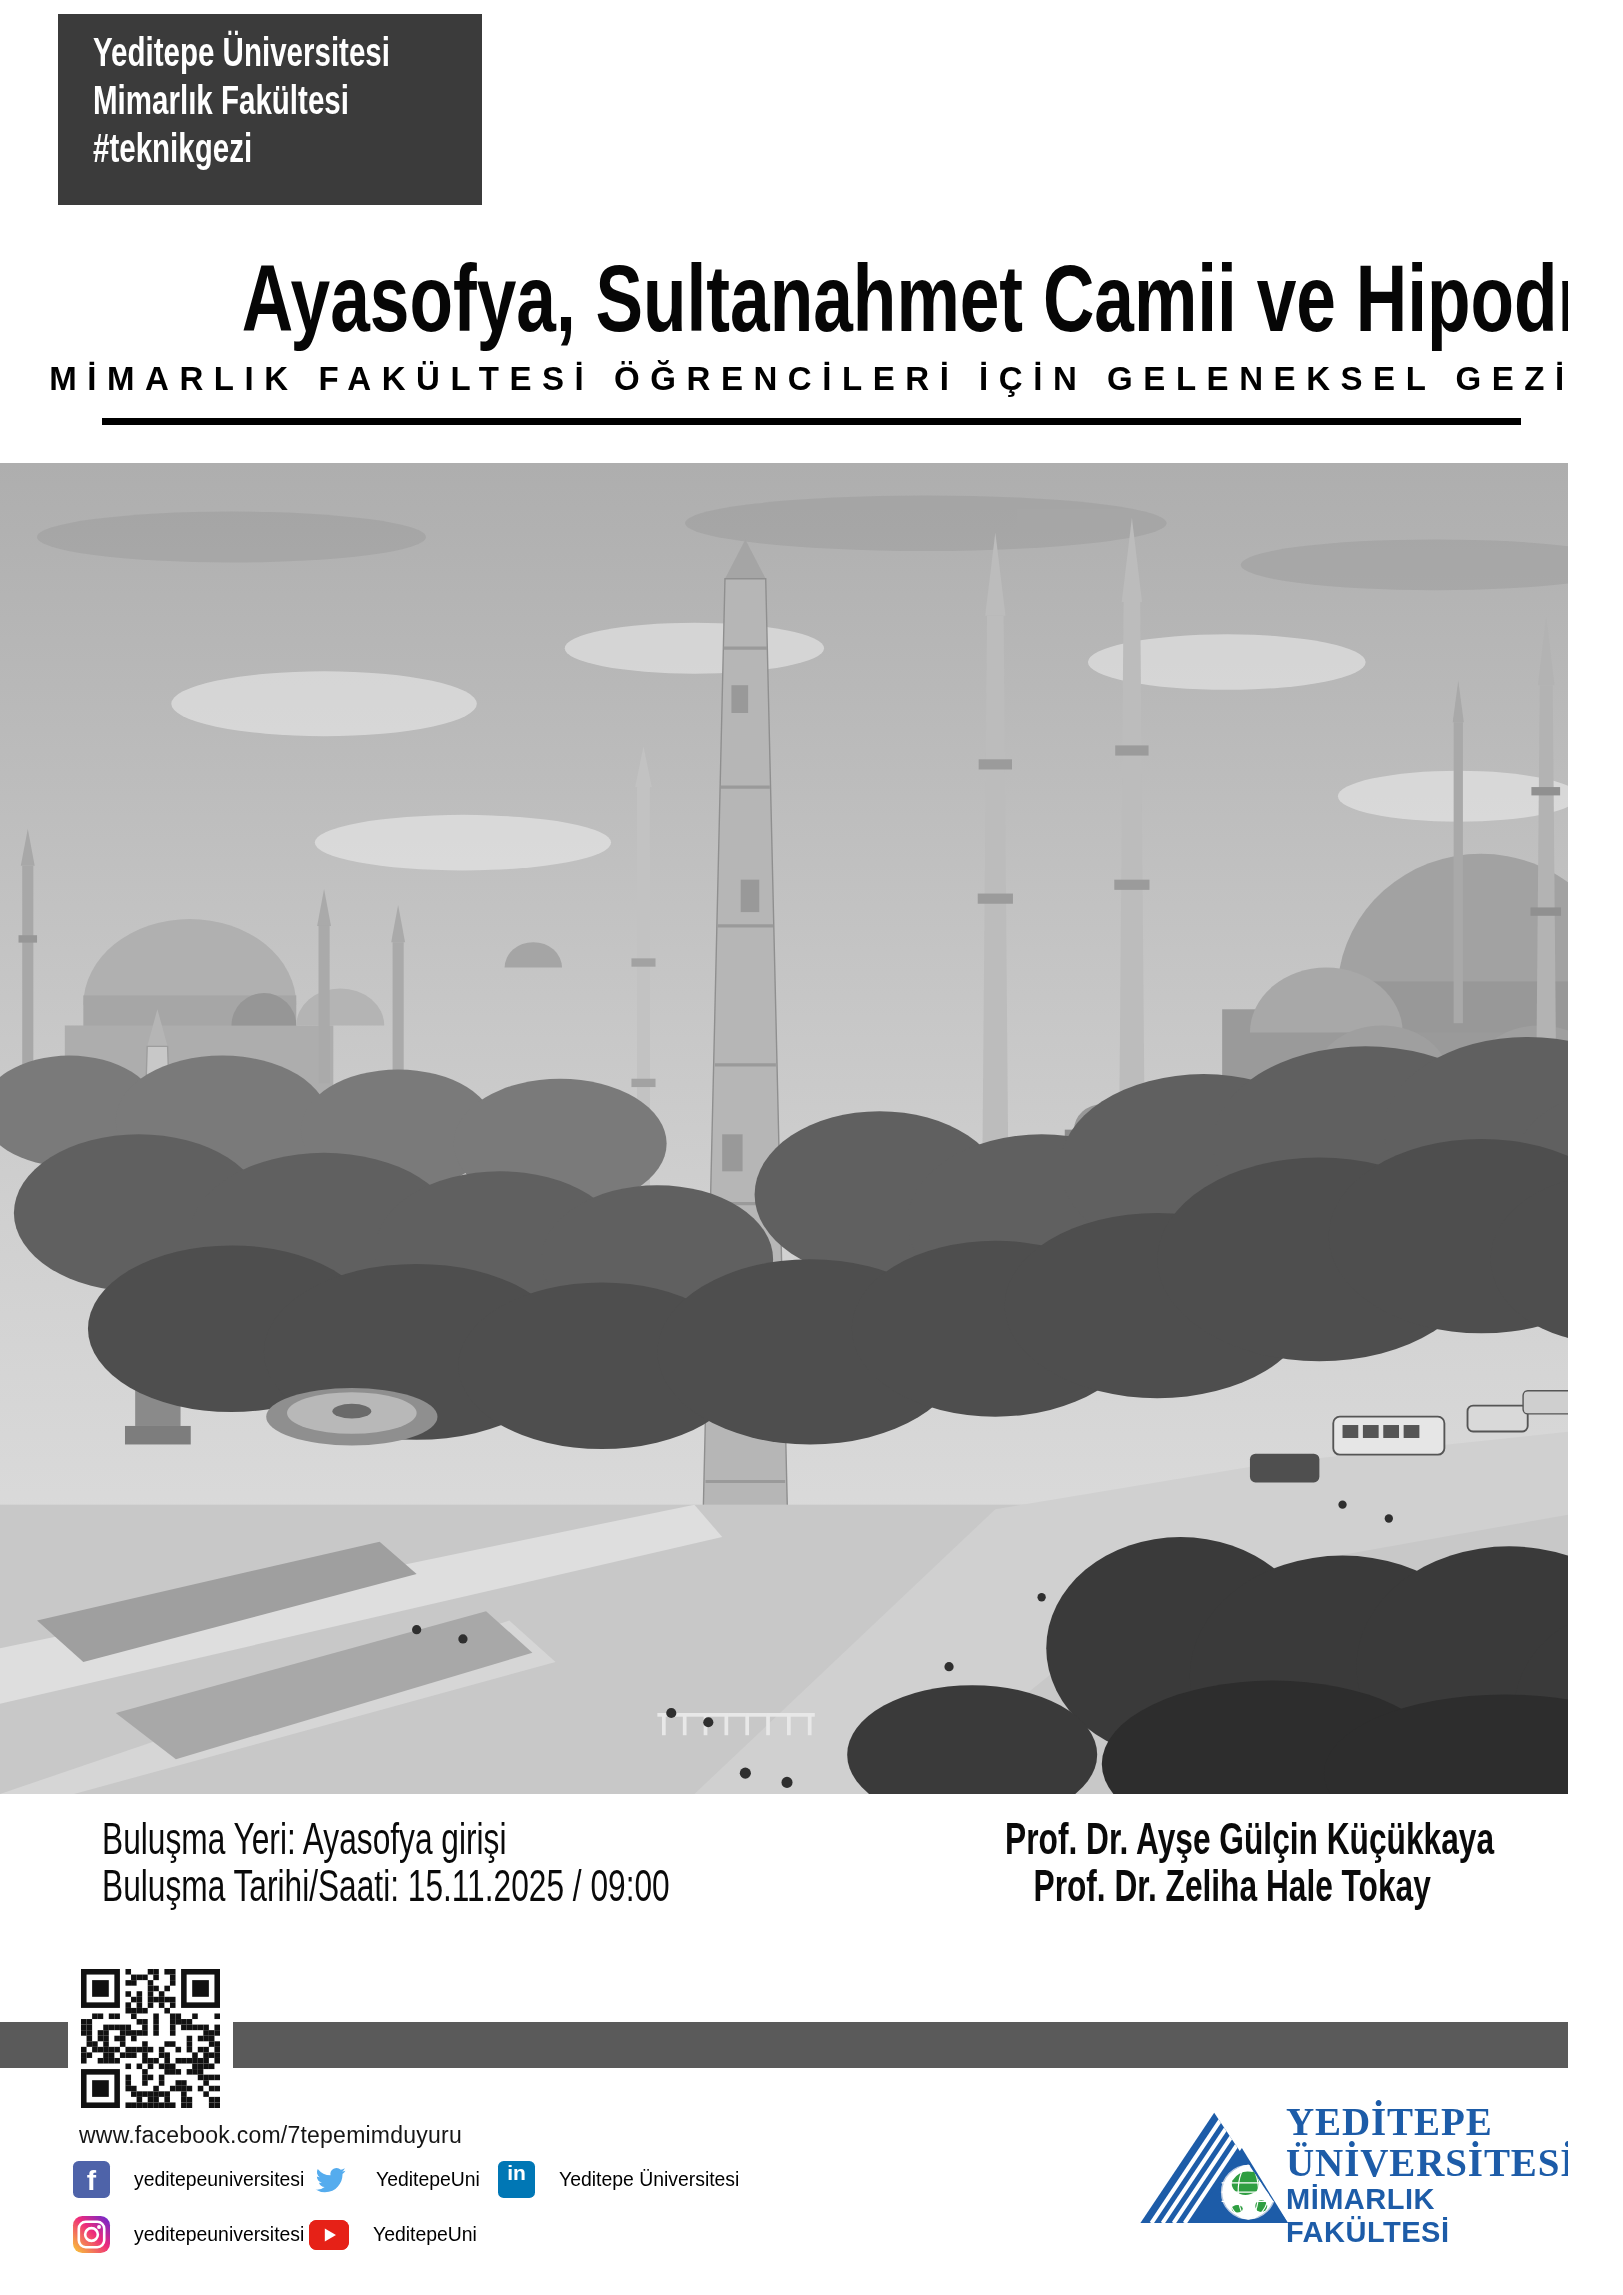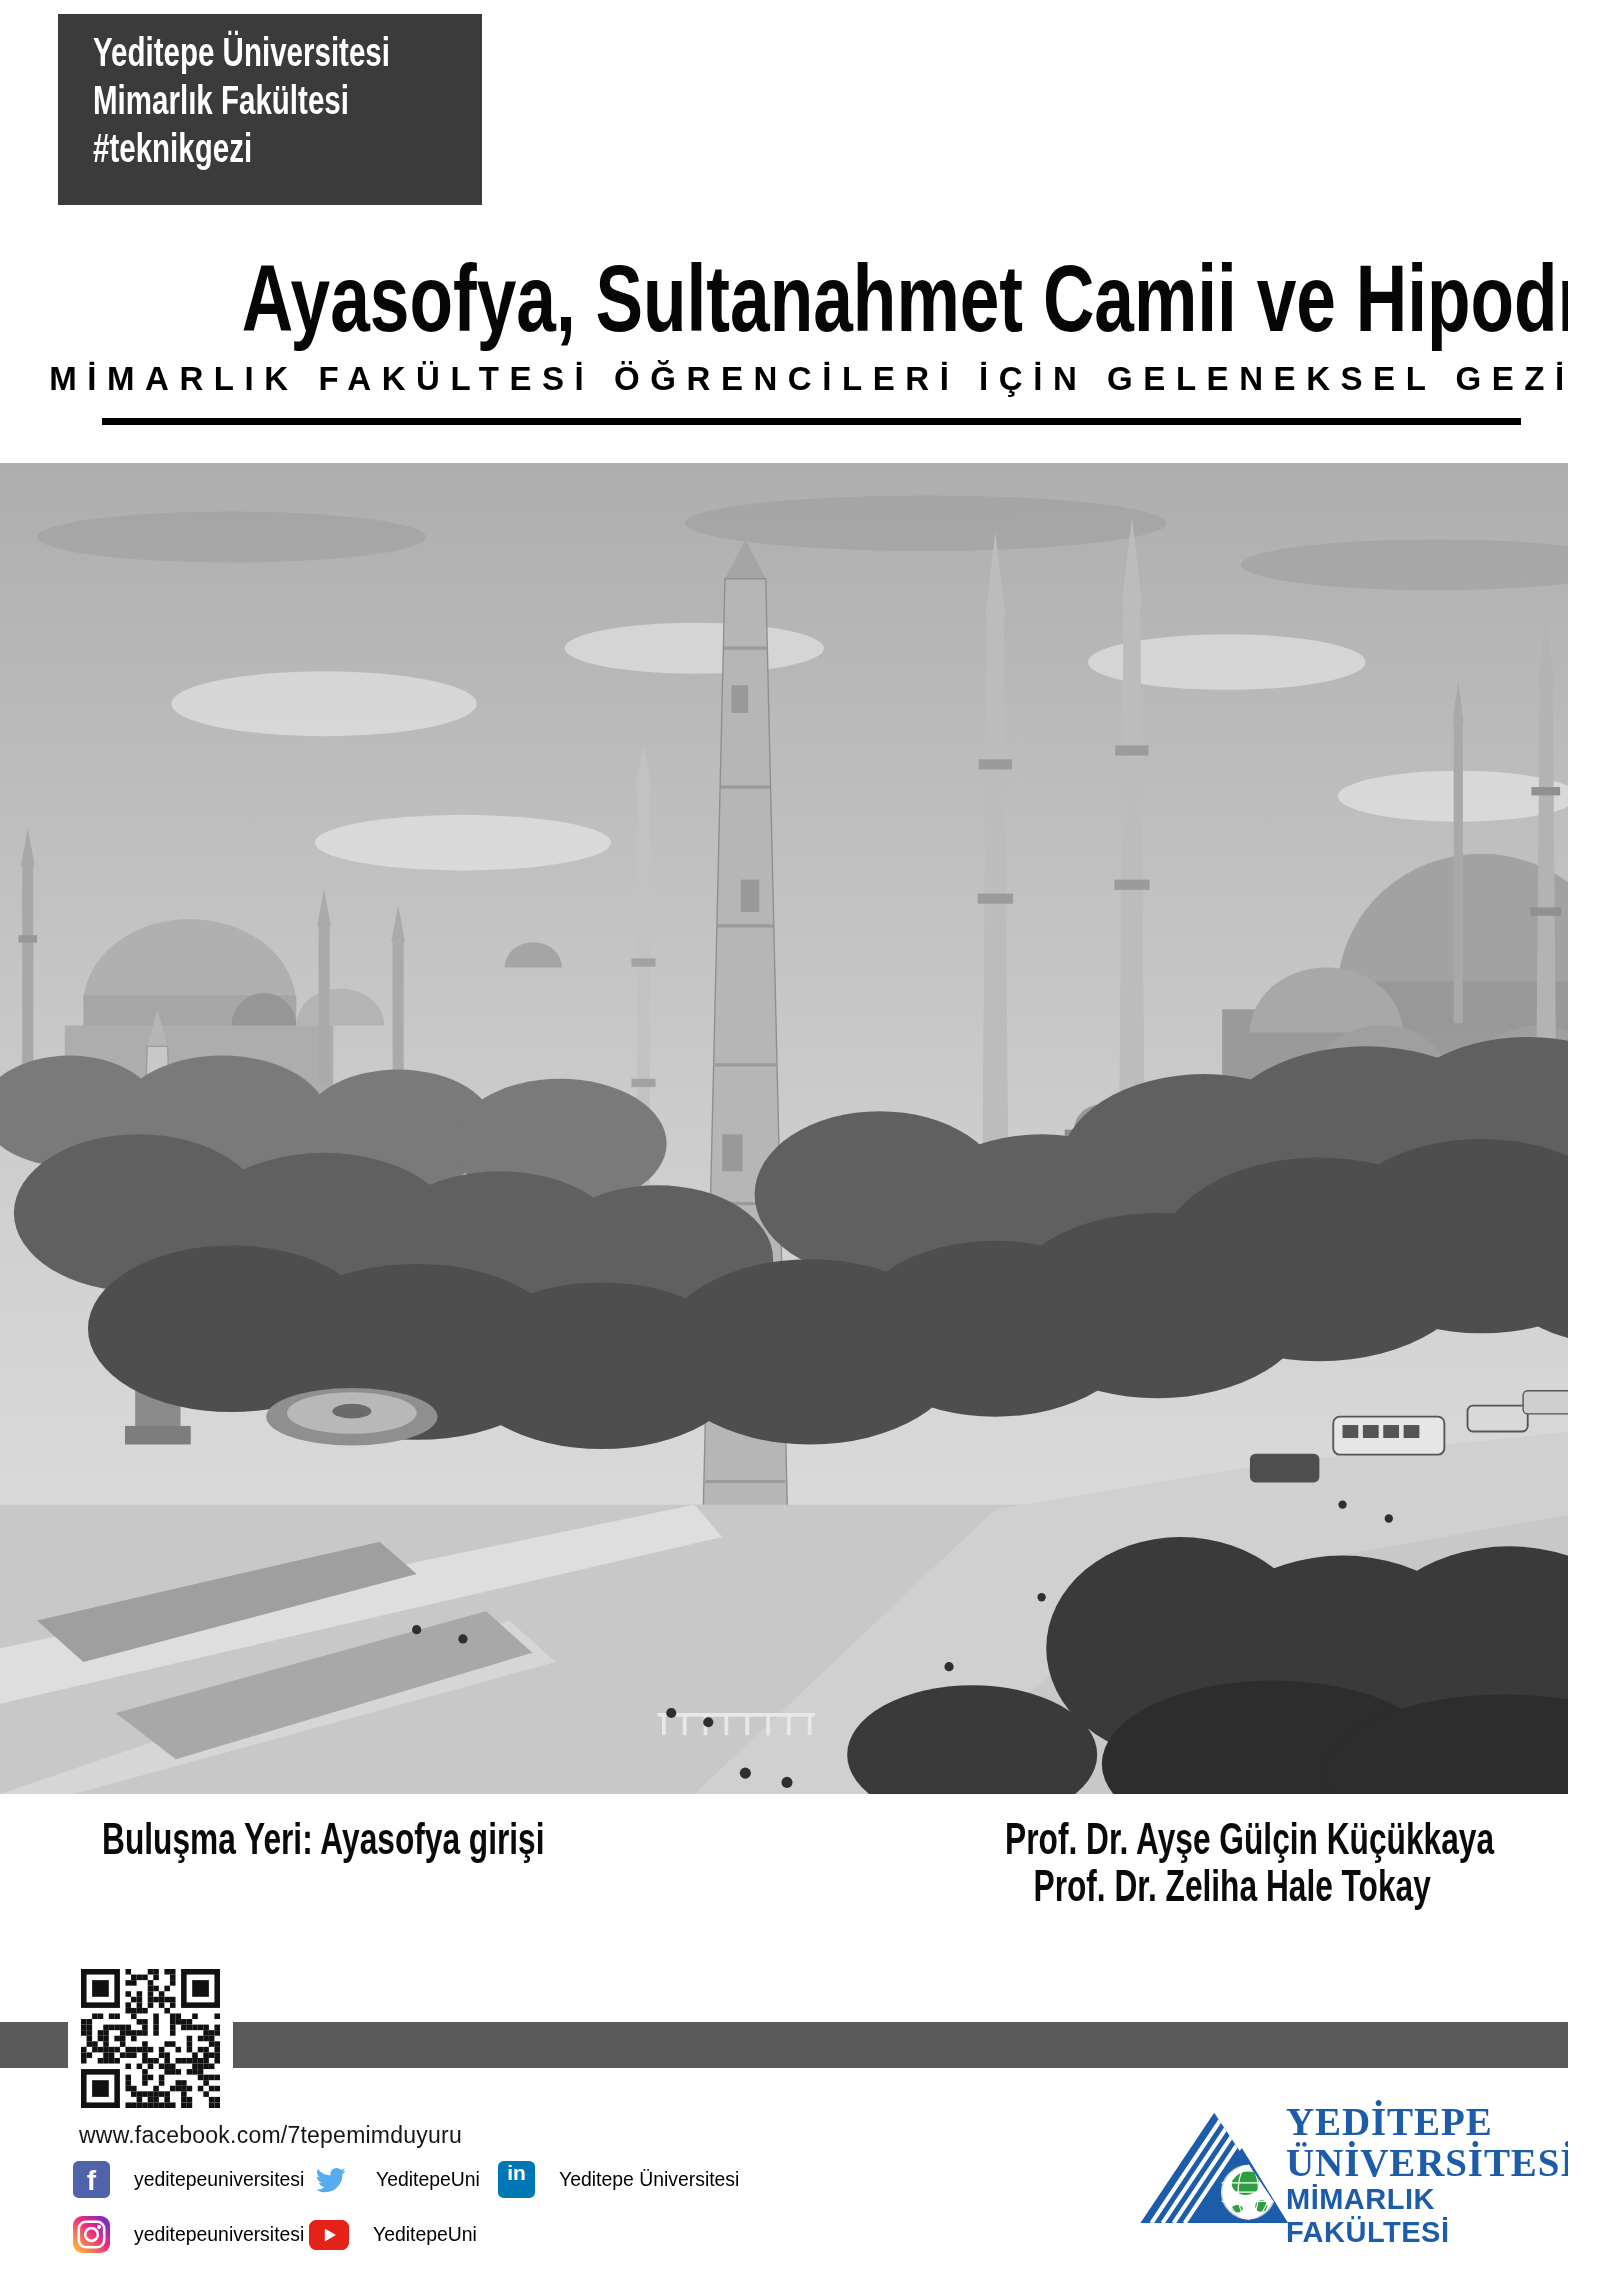--- a/index.html
+++ b/index.html
@@ -24,21 +24,21 @@
   .title .cond{--sx:.75;}
   .subtitle{position:absolute;left:0;top:360px;width:1624px;text-align:center;
             font-size:33px;font-weight:700;letter-spacing:.32em;color:#000;}
   .subtitle-underline{position:absolute;left:102px;top:418px;width:1419px;height:6.5px;background:#000;}
 
   
   .photo{position:absolute;left:0;top:463px;width:1624px;height:1331px;}
   .photo svg{display:block;width:100%;height:100%;}
 
   
-  .meeting{position:absolute;left:102px;top:1815px;font-size:44px;font-weight:700;
+  .meeting{position:absolute;left:102px;top:1815px;font-size:44px;font-weight:400;
            line-height:47px;color:#0a0a0a;}
   .contacts{position:absolute;right:74px;top:1815px;text-align:center;font-size:44px;
             font-weight:700;line-height:47px;color:#0a0a0a;}
 
   
   .graybar{position:absolute;left:0;top:2022px;width:1624px;height:46px;background:var(--bar_bg,#5a5a5a);}
   .qrbox{position:absolute;left:68px;top:1954px;width:165px;height:168px;background:#fff;
          display:flex;align-items:center;justify-content:center;}
   #qr-svg{width:139px;height:139px;}
   .fburl{position:absolute;left:79px;top:2122px;font-size:23px;color:#161616;letter-spacing:.01em;}
@@ -314,20 +314,21 @@
       </g>
       <g fill="#2d2d2d">
         <ellipse cx="2750" cy="2810" rx="370" ry="180"></ellipse>
           <ellipse cx="3250" cy="2830" rx="390" ry="170"></ellipse>
       </g>
     </svg>
   </div>
 
   <div class="meeting">
     <div><span class="cond o-l">Buluşma Yeri: Ayasofya girişi</span></div>
+    <div><span class="cond o-l">Buluşma Tarihi/Saati: 15.11.2025 / 09:00</span></div>
   </div>
 
   <div class="contacts">
     <div><span class="cond o-r">Prof. Dr. Ayşe Gülçin Küçükkaya</span></div>
     <div><span class="cond o-r">Prof. Dr. Zeliha Hale Tokay</span></div>
   </div>
 
   <div class="graybar"></div>
   <div class="qrbox">
     <svg id="qr-svg" viewBox="0 0 300 300">

